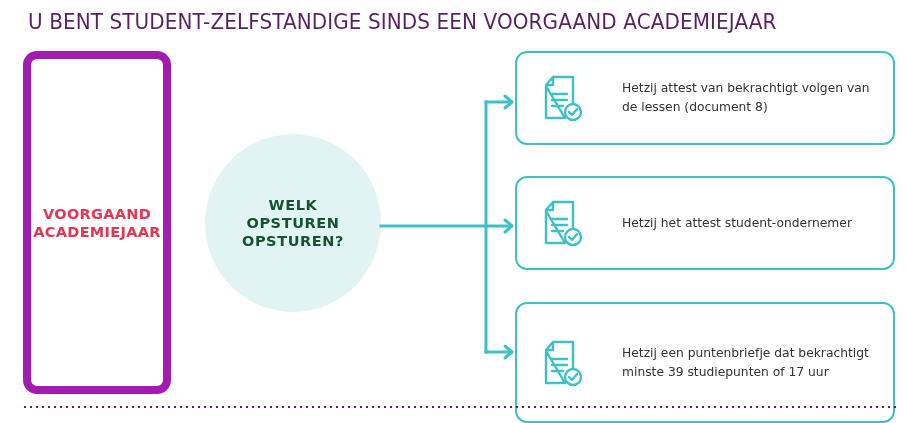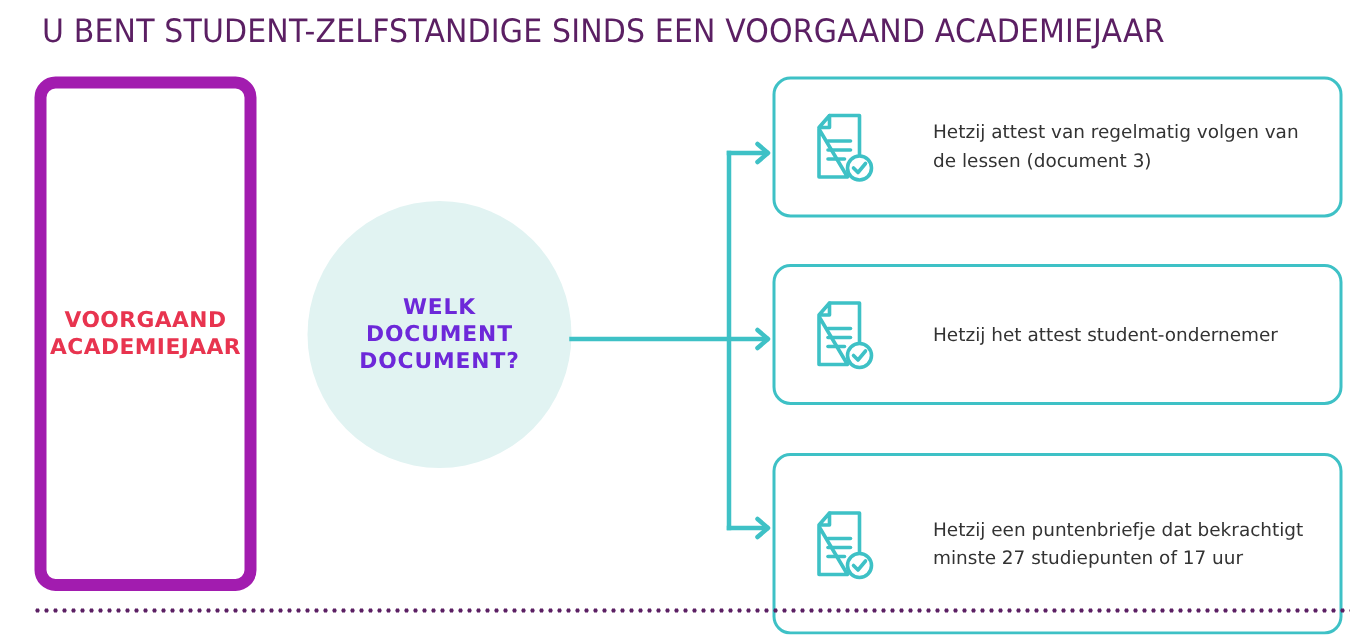--- a/index.html
+++ b/index.html
@@ -1,21 +1,21 @@
 <!DOCTYPE html>
 <html><head>
   <meta charset="utf-8">
   <style>
     html, body { margin: 0; padding: 0; background: #ffffff; }
     body { width: 907px; height: 423px; position: relative; overflow: hidden; font-family: "DejaVu Sans", sans-serif; }
     .title { position: absolute; left: 28px; top: 9px; font-size: 21.5px; color: #5b1f63; letter-spacing: 0.1px; font-family: "DejaVu Sans", sans-serif; font-weight: normal; white-space: nowrap; transform: scaleX(0.93); transform-origin: left top; }
     .left-box { position: absolute; left: 23px; top: 51px; width: 148px; height: 343px; border: 8px solid #a21caf; border-radius: 14px; box-sizing: border-box; display: flex; align-items: center; justify-content: center; text-align: center; }
     .left-box .label { color: #e8344f; font-weight: bold; font-size: 14.5px; line-height: 18px; letter-spacing: 0.3px; }
     .circle { position: absolute; left: 205px; top: 134px; width: 176px; height: 178px; border-radius: 50%; background: #e1f3f2; display: flex; align-items: center; justify-content: center; text-align: center; }
-    .circle .label { color: #6d28d9; font-weight: bold; font-size: 14.5px; line-height: 18px; letter-spacing: 0.6px; }
+    .circle .label { color: #14532d; font-weight: bold; font-size: 14.5px; line-height: 18px; letter-spacing: 0.6px; }
     svg.connectors { position: absolute; left: 0; top: 0; }
     .card { position: absolute; left: 515px; width: 380px; border: 2px solid #3ec1c6; border-radius: 12px; box-sizing: border-box; display: flex; align-items: center; }
     .card .icon { position: absolute; left: 26px; width: 40px; height: 48px; }
     .card .text { position: absolute; left: 105px; right: 14px; color: #333333; font-size: 12.3px; line-height: 19px; }
     .dots { position: absolute; left: 22px; top: 405px; width: 878px; height: 4px; background-image: radial-gradient(circle, #5b1f63 1.3px, transparent 1.5px); background-size: 6px 4px; background-repeat: repeat-x; }
   </style>
 </head>
 <body>
 
 <div class="title">U BENT STUDENT-ZELFSTANDIGE SINDS EEN VOORGAAND ACADEMIEJAAR</div>
@@ -23,22 +23,22 @@
 <div class="left-box">
   <div class="label">
     <div>VOORGAAND</div>
     <div>ACADEMIEJAAR</div>
   </div>
 </div>
 
 <div class="circle">
   <div class="label">
     <div>WELK</div>
-    <div>DOCUMENT</div>
-    <div>DOCUMENT?</div>
+    <div>OPSTUREN</div>
+    <div>OPSTUREN?</div>
   </div>
 </div>
 
 <svg class="connectors" width="907" height="423">
   <g stroke="#3ec1c6" stroke-width="3" fill="none" stroke-linecap="square">
     <line x1="381" y1="226" x2="511" y2="226"></line>
     <line x1="486" y1="102" x2="486" y2="352"></line>
     <line x1="486" y1="102" x2="511" y2="102"></line>
     <line x1="486" y1="352" x2="511" y2="352"></line>
   </g>
@@ -55,22 +55,22 @@
       <path d="M10 3 H30 V29 M22 44 H3 V12 Z"></path>
       <path d="M10 3 L3 11 H10 Z"></path>
       <line x1="9" y1="20" x2="24" y2="20"></line>
       <line x1="9" y1="26" x2="24" y2="26"></line>
       <line x1="9" y1="32" x2="20" y2="32"></line>
       <circle cx="30" cy="38" r="8" fill="#ffffff"></circle>
       <polyline points="26,38 29,41 34,35"></polyline>
     </g>
   </svg>
   <div class="text">
-    <div>Hetzij attest van regelmatig volgen van</div>
-    <div>de lessen (document 3)</div>
+    <div>Hetzij attest van bekrachtigt volgen van</div>
+    <div>de lessen (document 8)</div>
   </div>
 </div>
 
 <div class="card" style="top:176px;height:94px;padding-left:24px;">
   <svg class="icon" viewBox="0 0 40 48">
     <g stroke="#3ec1c6" stroke-width="2.4" fill="none" stroke-linejoin="round" stroke-linecap="round">
       <path d="M10 3 H30 V29 M22 44 H3 V12 Z"></path>
       <path d="M10 3 L3 11 H10 Z"></path>
       <line x1="9" y1="20" x2="24" y2="20"></line>
       <line x1="9" y1="26" x2="24" y2="26"></line>
@@ -91,17 +91,17 @@
       <path d="M10 3 L3 11 H10 Z"></path>
       <line x1="9" y1="20" x2="24" y2="20"></line>
       <line x1="9" y1="26" x2="24" y2="26"></line>
       <line x1="9" y1="32" x2="20" y2="32"></line>
       <circle cx="30" cy="38" r="8" fill="#ffffff"></circle>
       <polyline points="26,38 29,41 34,35"></polyline>
     </g>
   </svg>
   <div class="text">
     <div>Hetzij een puntenbriefje dat bekrachtigt</div>
-    <div>minste 27 studiepunten of 17 uur</div>
+    <div>minste 39 studiepunten of 17 uur</div>
   </div>
 </div>
 
 <div class="dots"></div>
 
 </body></html>

